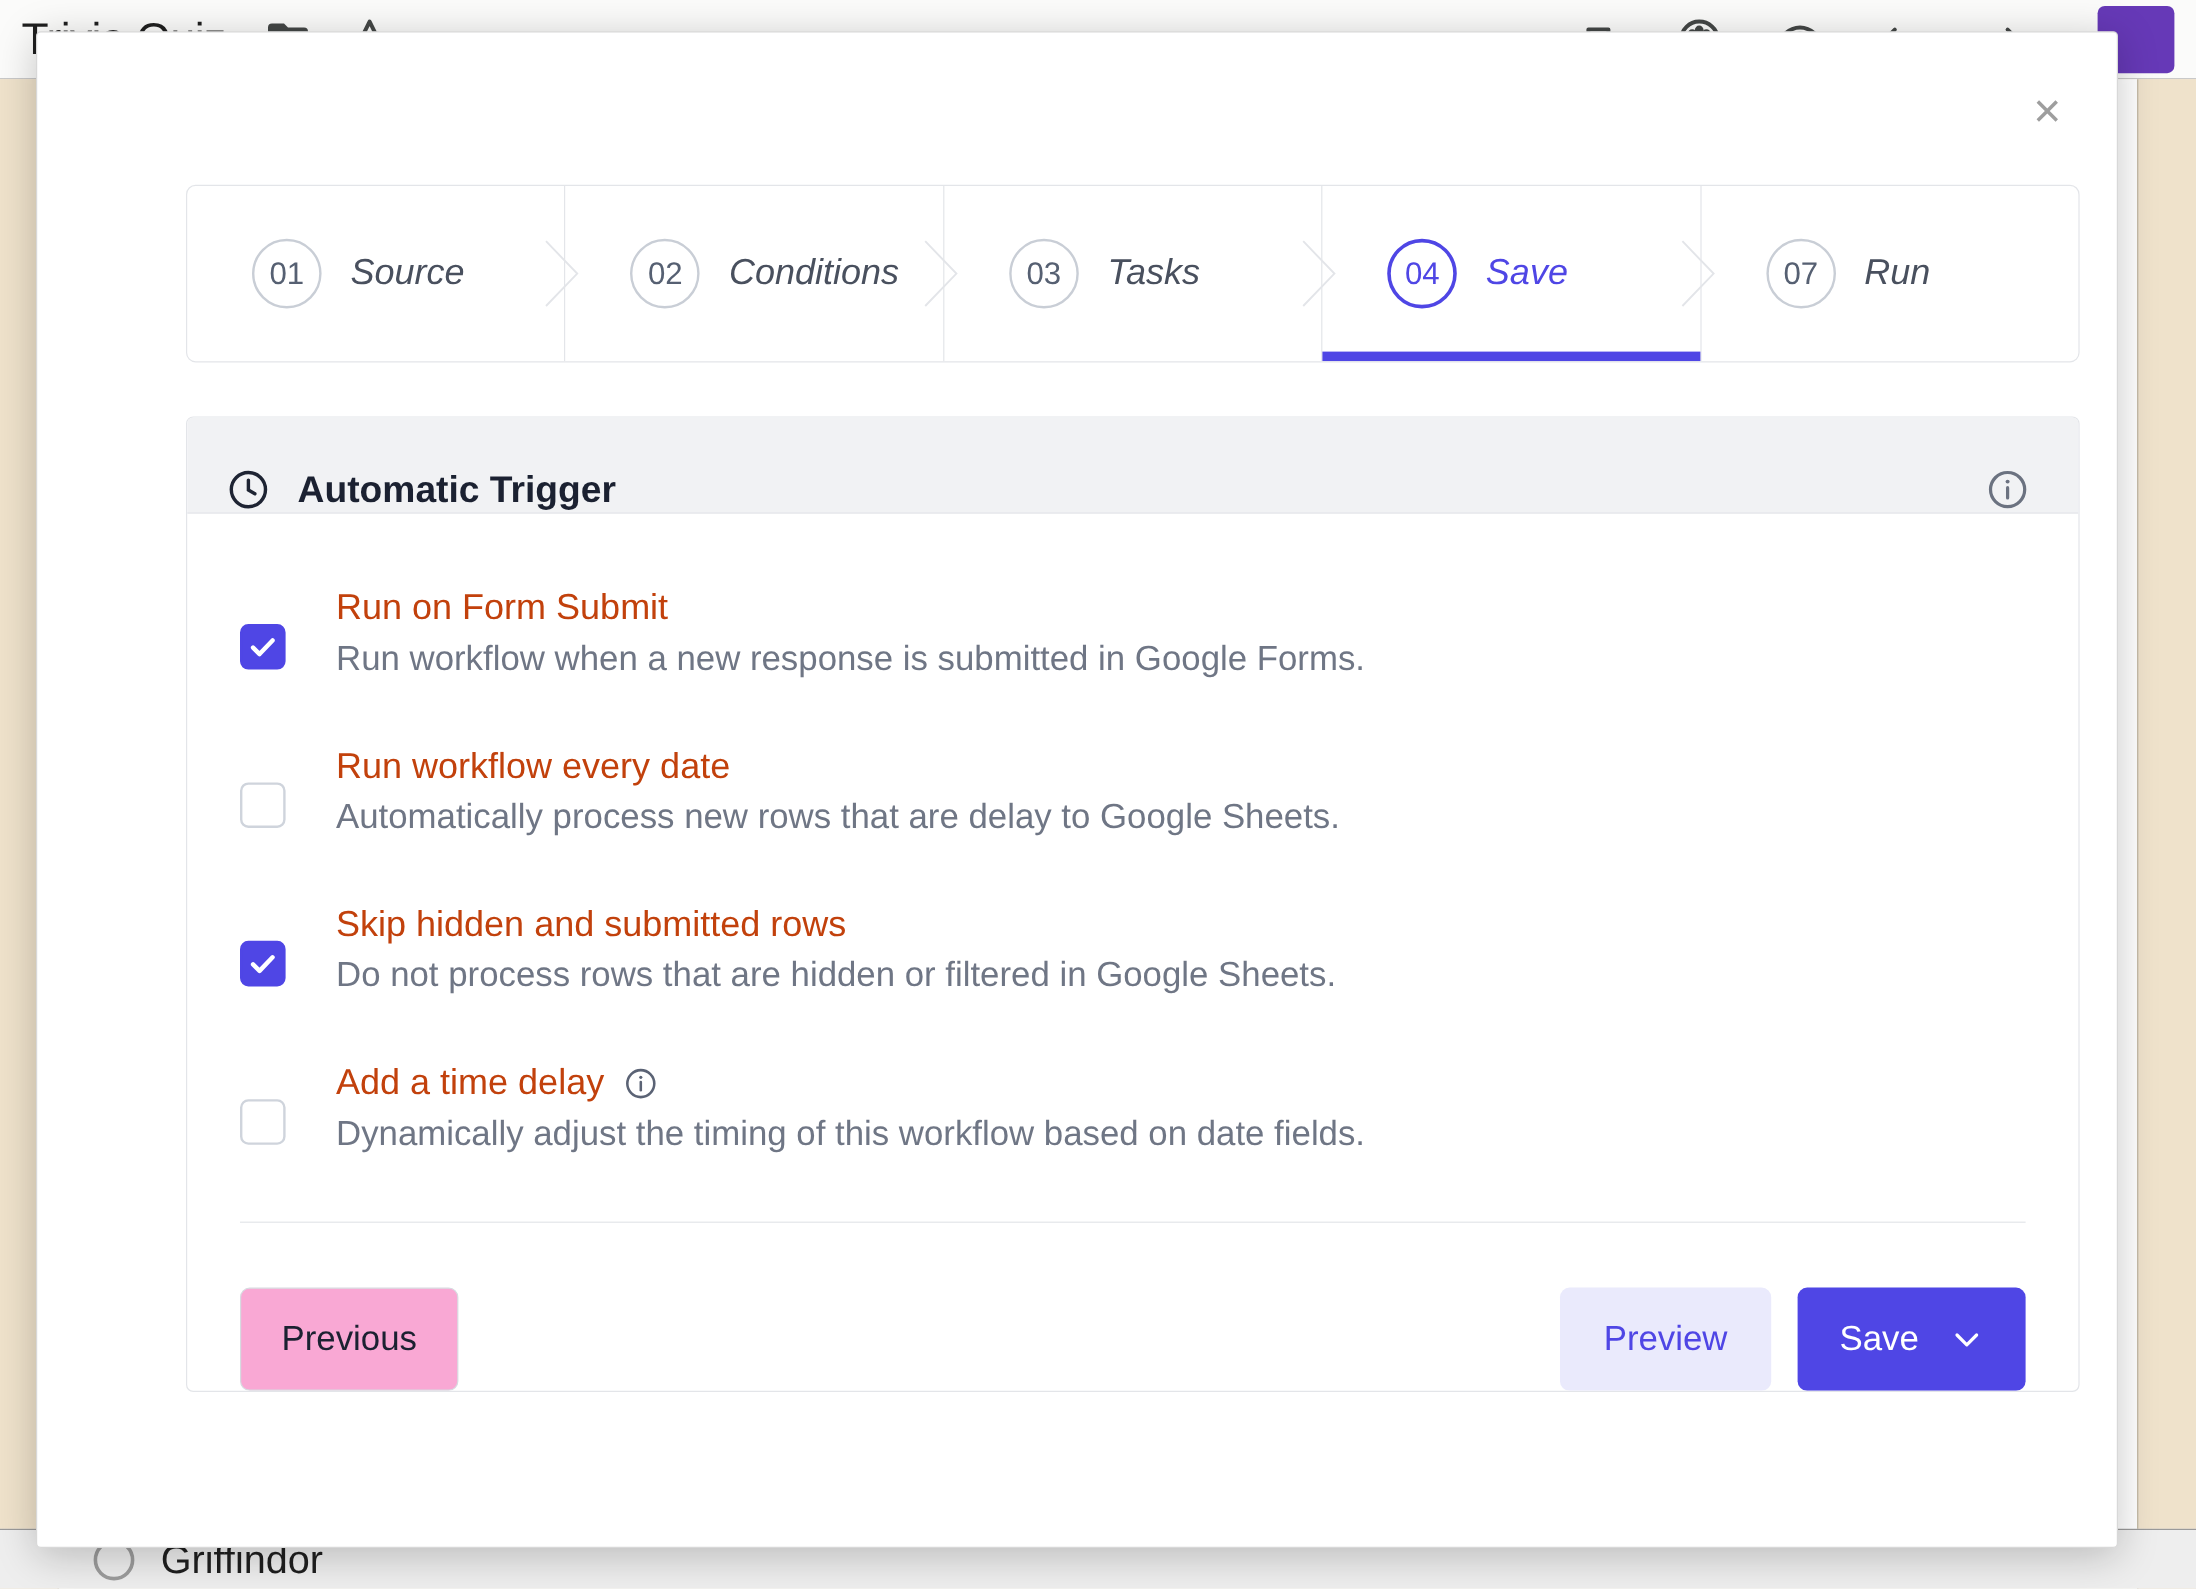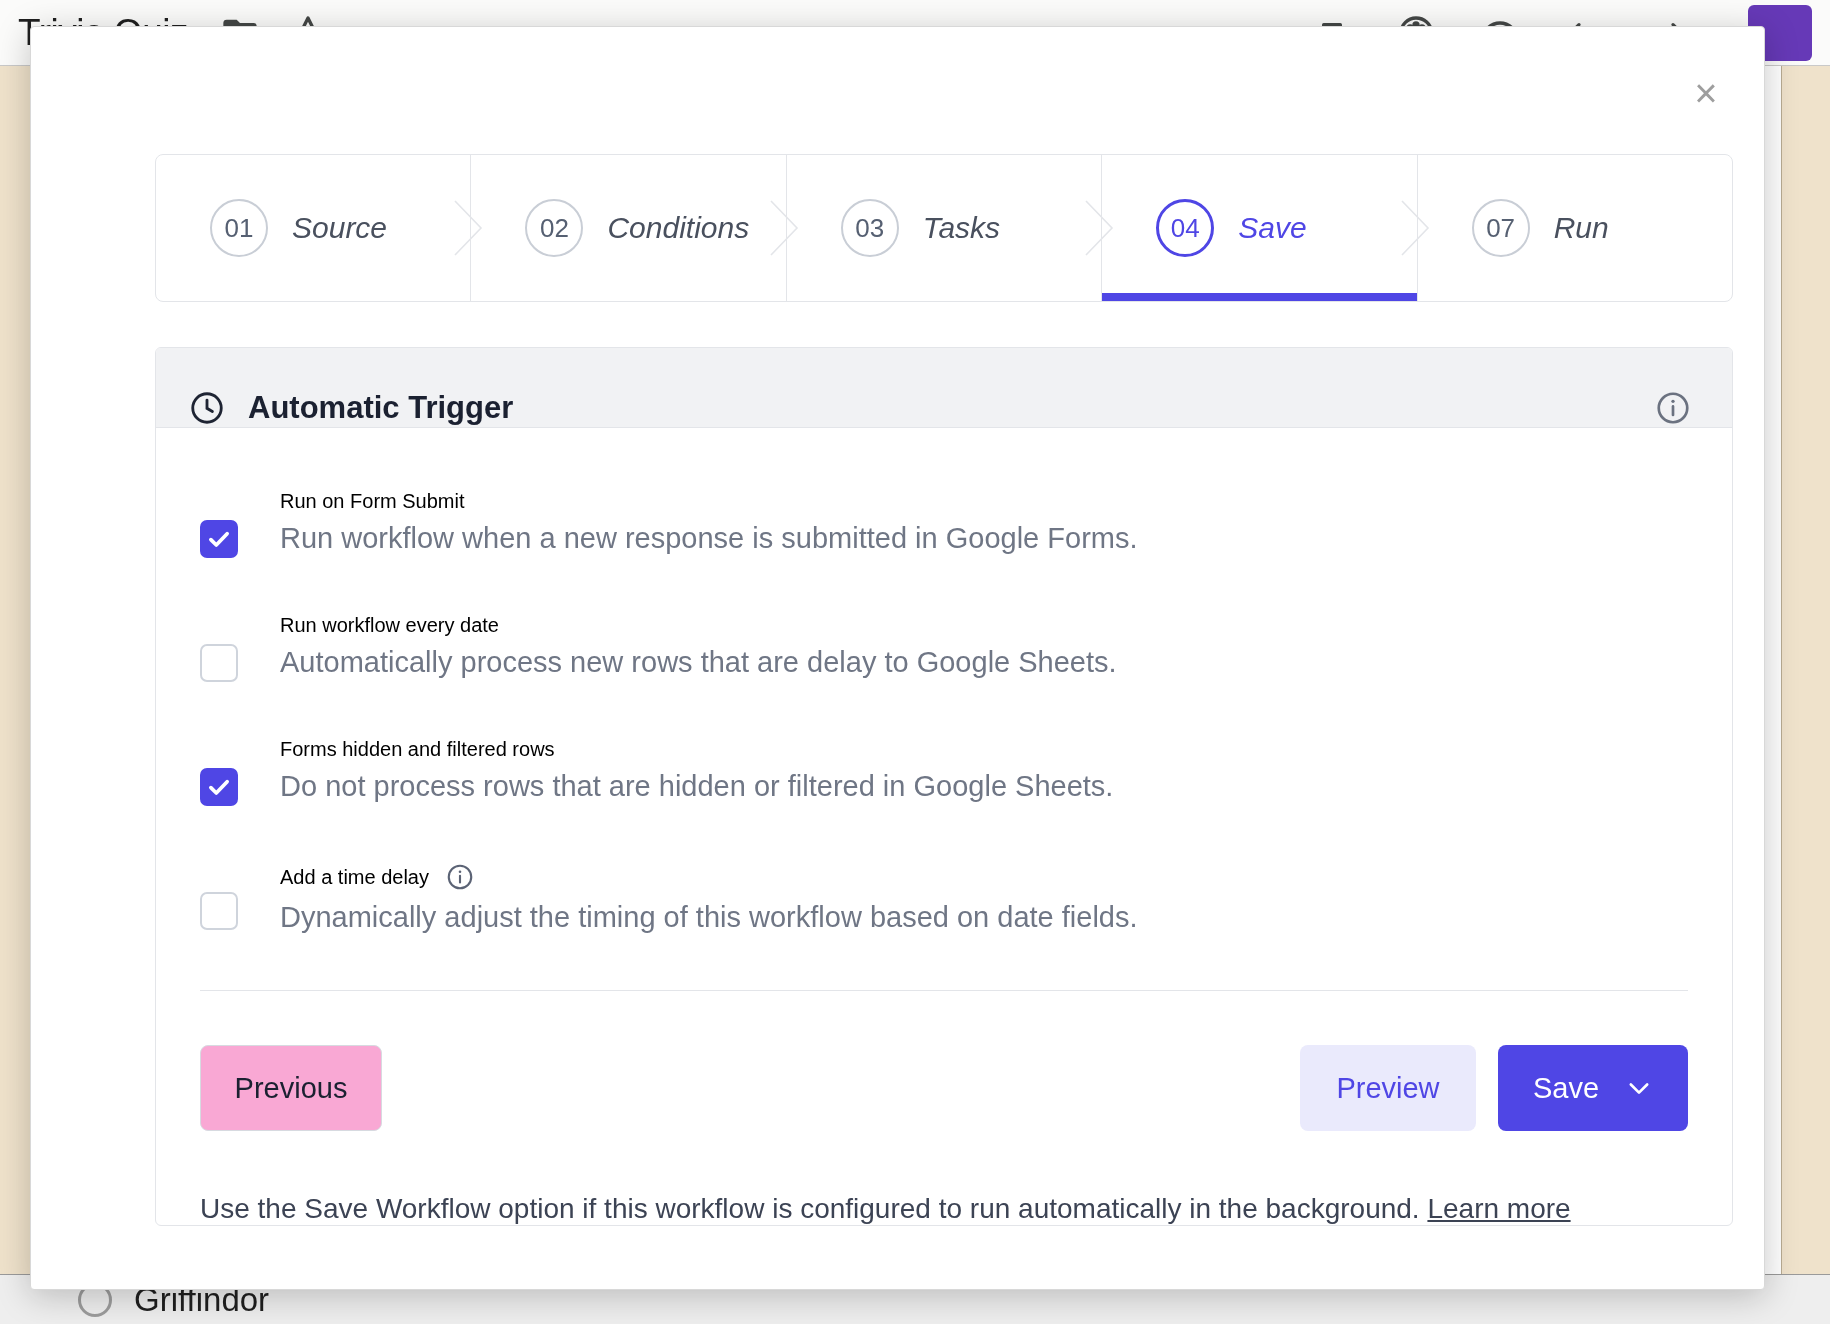--- a/index.html
+++ b/index.html
@@ -116,21 +116,21 @@
     width: 38px; height: 38px; border-radius: 7px; flex: none;
     margin-top: 30px; cursor: pointer;
     border: 2px solid #cfd4dc; background: #ffffff;
     display: flex; align-items: center; justify-content: center;
   }
   .cbox.checked { background: #4f46e5; border-color: #4f46e5; }
   .cbox svg { width: 26px; height: 26px; display: none; color: #ffffff; }
   .cbox.checked svg { display: block; }
   .opt-text { display: flex; flex-direction: column; gap: 9px; }
   .opt-title {
-    font-size: 20px; color: #000000; display: flex; align-items: center; gap: 16px;
+    font-size: 30px; color: #c2410c; display: flex; align-items: center; gap: 16px;
   }
   .opt-info { width: 30px; height: 30px; color: #5b6375; display: block; cursor: pointer; }
   .opt-info svg { width: 100%; height: 100%; display: block; }
   .opt-desc { font-size: 29px; color: #6f7685; }
 
   .divider { height: 1px; background: #e3e5e9; margin: 32px 0 0 0; }
 
   .actions {
     display: flex; align-items: center; padding: 54px 0 0 0;
   }
@@ -327,21 +327,21 @@
       </div>
 
       <div class="opt-row">
         <span class="cbox checked">
           <svg viewBox="0 0 24 24" fill="none" stroke="currentColor" stroke-width="3.4" stroke-linecap="round" stroke-linejoin="round">
               <path d="M4.5 12.6l5 5 10-10.5"></path>
             </svg>
         </span>
         <span class="opt-text">
           <span class="opt-title">
-            <span>Forms hidden and filtered rows</span>
+            <span>Skip hidden and submitted rows</span>
           </span>
           <span class="opt-desc">Do not process rows that are hidden or filtered in Google Sheets.</span>
         </span>
       </div>
 
       <div class="opt-row">
         <span class="cbox">
           
         </span>
         <span class="opt-text">
@@ -367,20 +367,16 @@
         <button class="btn btn-save">
           <span>Save</span>
           <span class="chev-down">
             <svg viewBox="0 0 24 24" fill="none" stroke="currentColor" stroke-width="2.3" stroke-linecap="round" stroke-linejoin="round">
                 <path d="M5 9l7 7 7-7"></path>
               </svg>
           </span>
         </button>
       </div>
 
-      <div class="footnote">
-        <span>Use the Save Workflow option if this workflow is configured to run automatically in the background.</span>
-        <a>Learn more</a>
-      </div>
 
     </div>
   </div>
 </div>
 
 </body></html>

